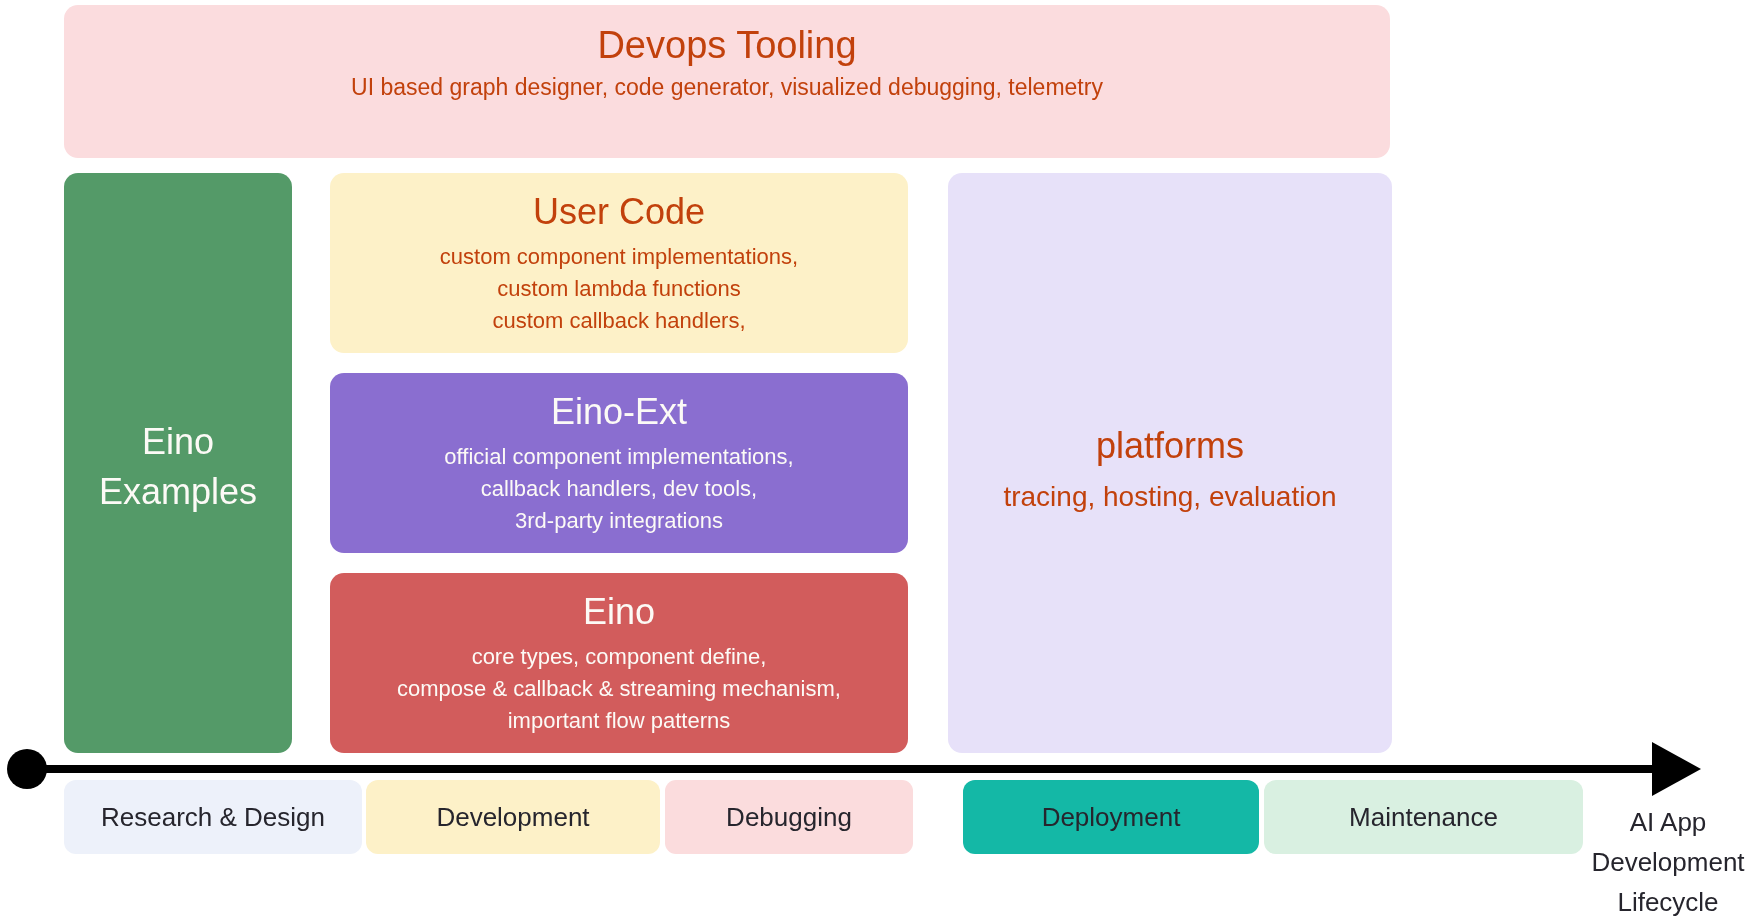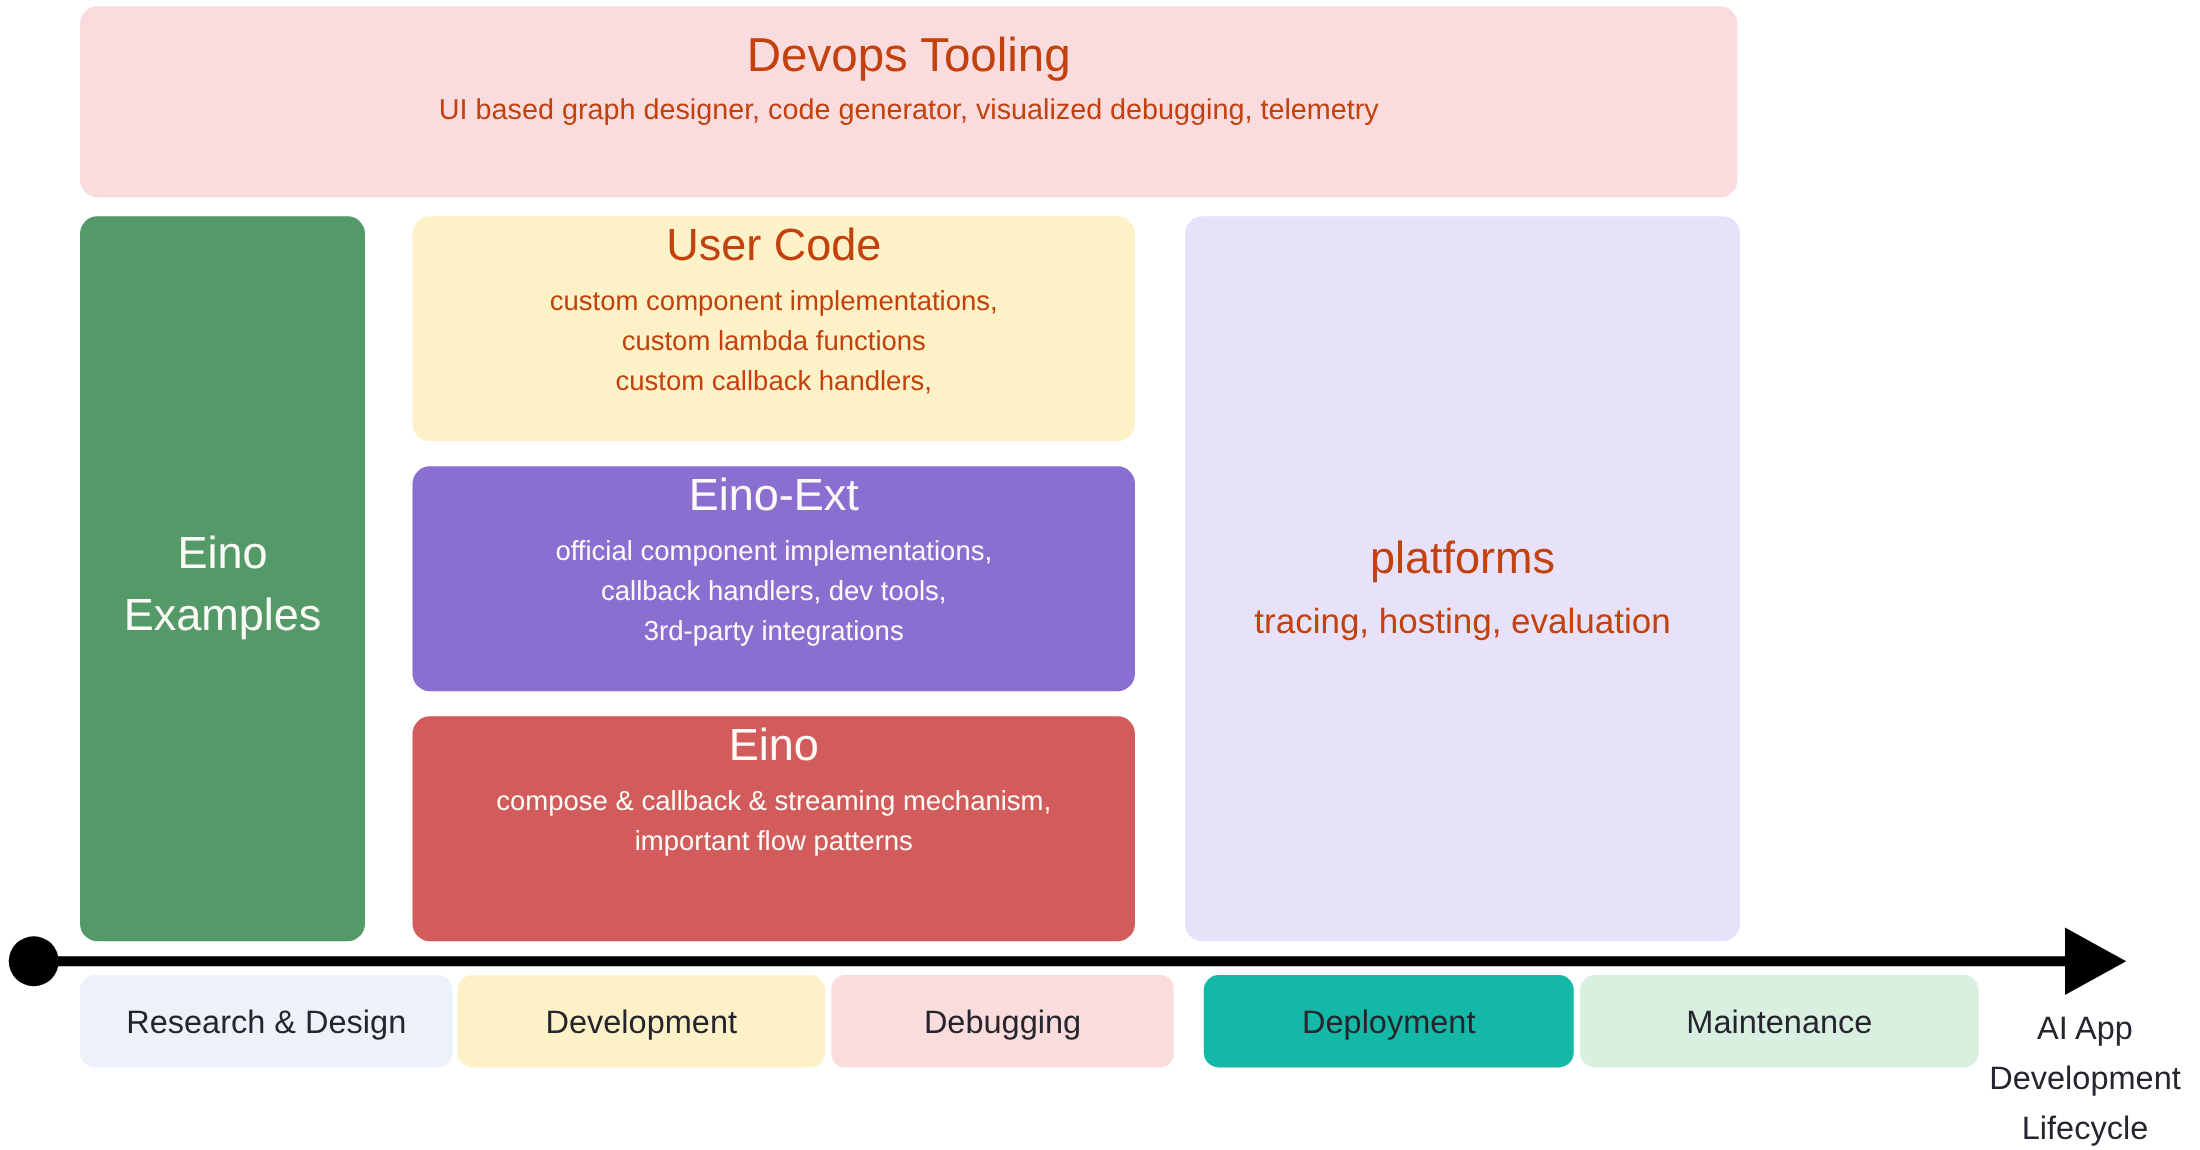--- a/index.html
+++ b/index.html
@@ -27,21 +27,21 @@
   .devops { left: 64px; top: 5px; width: 1326px; height: 153px; padding-top: 16px; }
   .devops .title    { font-size: 38px; line-height: 48px; }
   .devops .subtitle { font-size: 23px; line-height: 36px; }
 
   
   .examples { left: 64px; top: 173px; width: 228px; height: 580px;
               justify-content: center; padding-top: 8px; }
   .examples .line { font-size: 36px; line-height: 50px; }
 
   
-  .mid { left: 330px; width: 578px; height: 180px; }
+  .mid { left: 330px; width: 578px; height: 180px; padding-top: 16px; }
   .user-code { top: 173px; }
   .eino-ext  { top: 373px; }
   .eino-core { top: 573px; }
   .mid .title { font-size: 36px; line-height: 46px; margin-bottom: 6px; }
   .mid .line  { font-size: 22px; line-height: 32px; }
 
   
   .integrated { left: 948px; top: 173px; width: 444px; height: 580px;
                 justify-content: center; padding-top: 16px; }
   .integrated .title-line { font-size: 36px; line-height: 48px; }
@@ -58,21 +58,21 @@
   }
 
   
   .stage {
     position: absolute; top: 780px; height: 74px; border-radius: 12px;
     display: flex; align-items: center; justify-content: center;
     font-size: 26px; color: #26252d;
   }
   .stage-0 { left: 64px;   width: 298px; }
   .stage-1 { left: 366px;  width: 294px; }
-  .stage-2 { left: 665px;  width: 274px; border-radius: 11px; }
+  .stage-2 { left: 665px;  width: 248px; border-radius: 11px; }
   .stage-3 { left: 963px;  width: 296px; }
   .stage-4 { left: 1264px; width: 319px; }
 
   
   .axis-caption {
     position: absolute; left: 1573px; top: 802px; width: 190px;
     text-align: center; font-size: 26px; line-height: 40px; color: #26252d;
   }
 </style>
 </head>
@@ -99,20 +99,21 @@
 
   <div class="box mid eino-ext light-text" style="background: rgb(138, 110, 208);">
     <div class="title">Eino-Ext</div>
     <div class="line">official component implementations,</div>
     <div class="line">callback handlers, dev tools,</div>
     <div class="line">3rd-party integrations</div>
   </div>
 
   <div class="box mid eino-core light-text" style="background: rgb(210, 92, 92);">
     <div class="title">Eino</div>
+    <div class="line">core types, component define,</div>
     <div class="line">compose &amp; callback &amp; streaming mechanism,</div>
     <div class="line">important flow patterns</div>
   </div>
 
   <div class="box integrated dark-text" style="background: rgb(231, 225, 249);">
     <div class="title-line">platforms</div>
     <div class="subtitle">tracing, hosting, evaluation</div>
   </div>
 
   <div class="axis-dot"></div>

